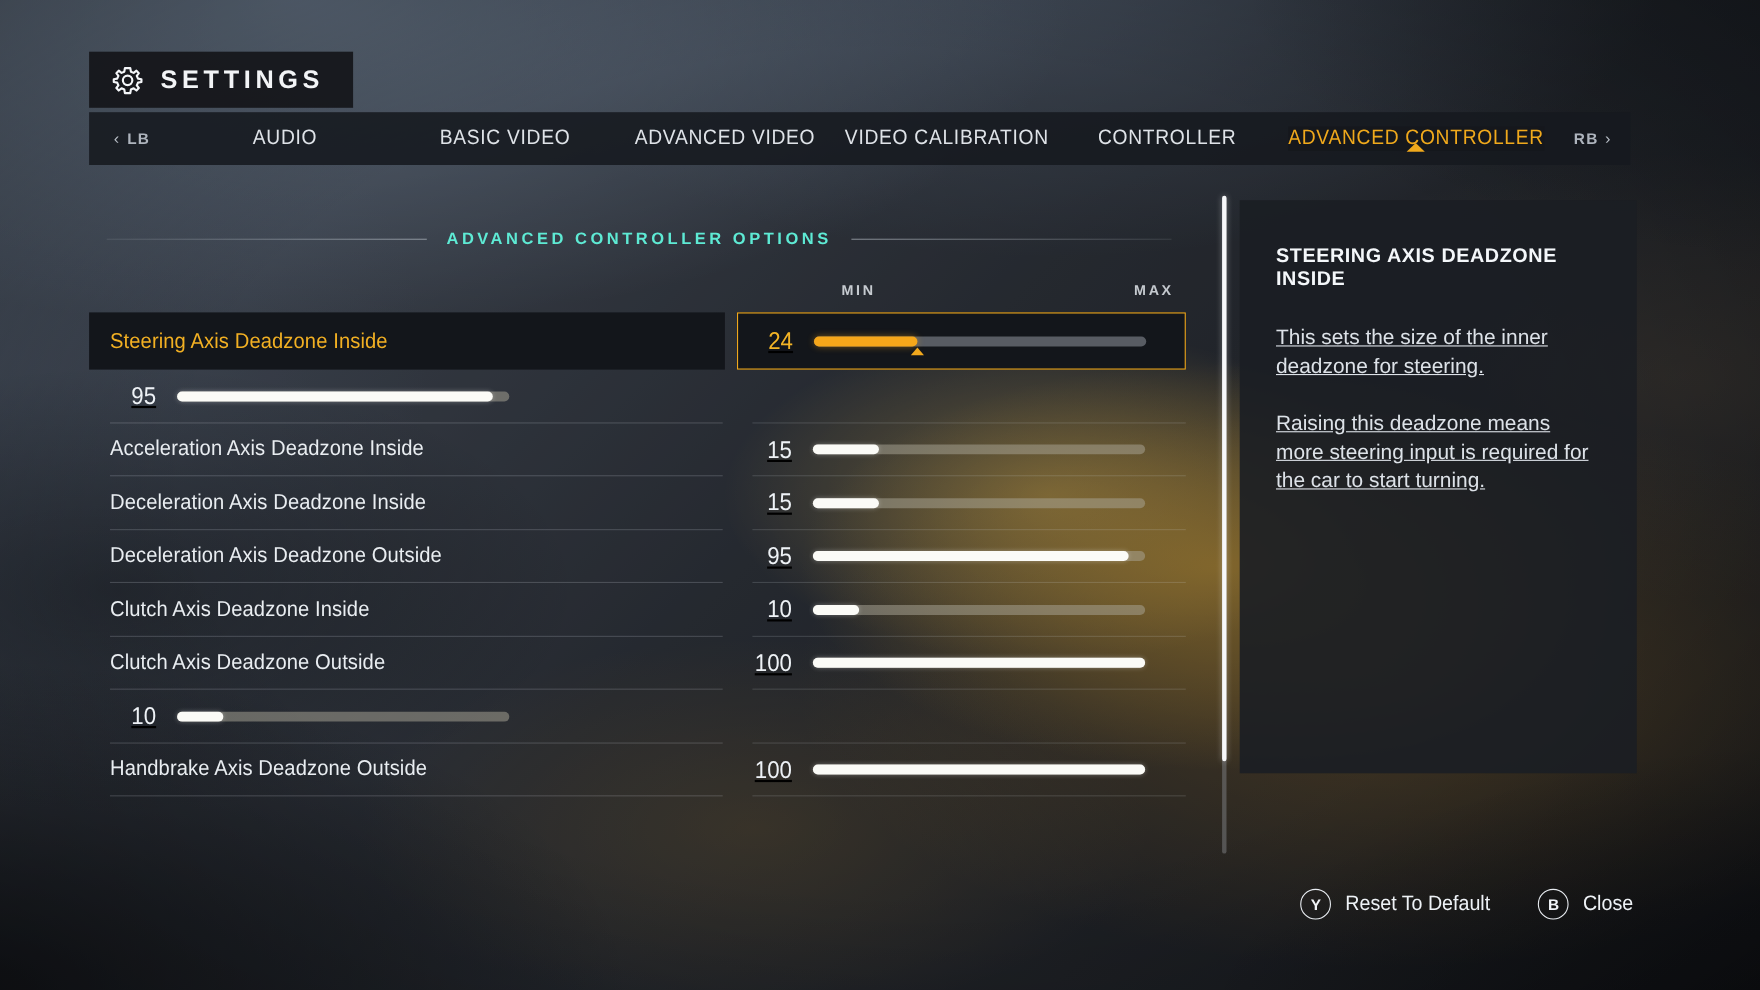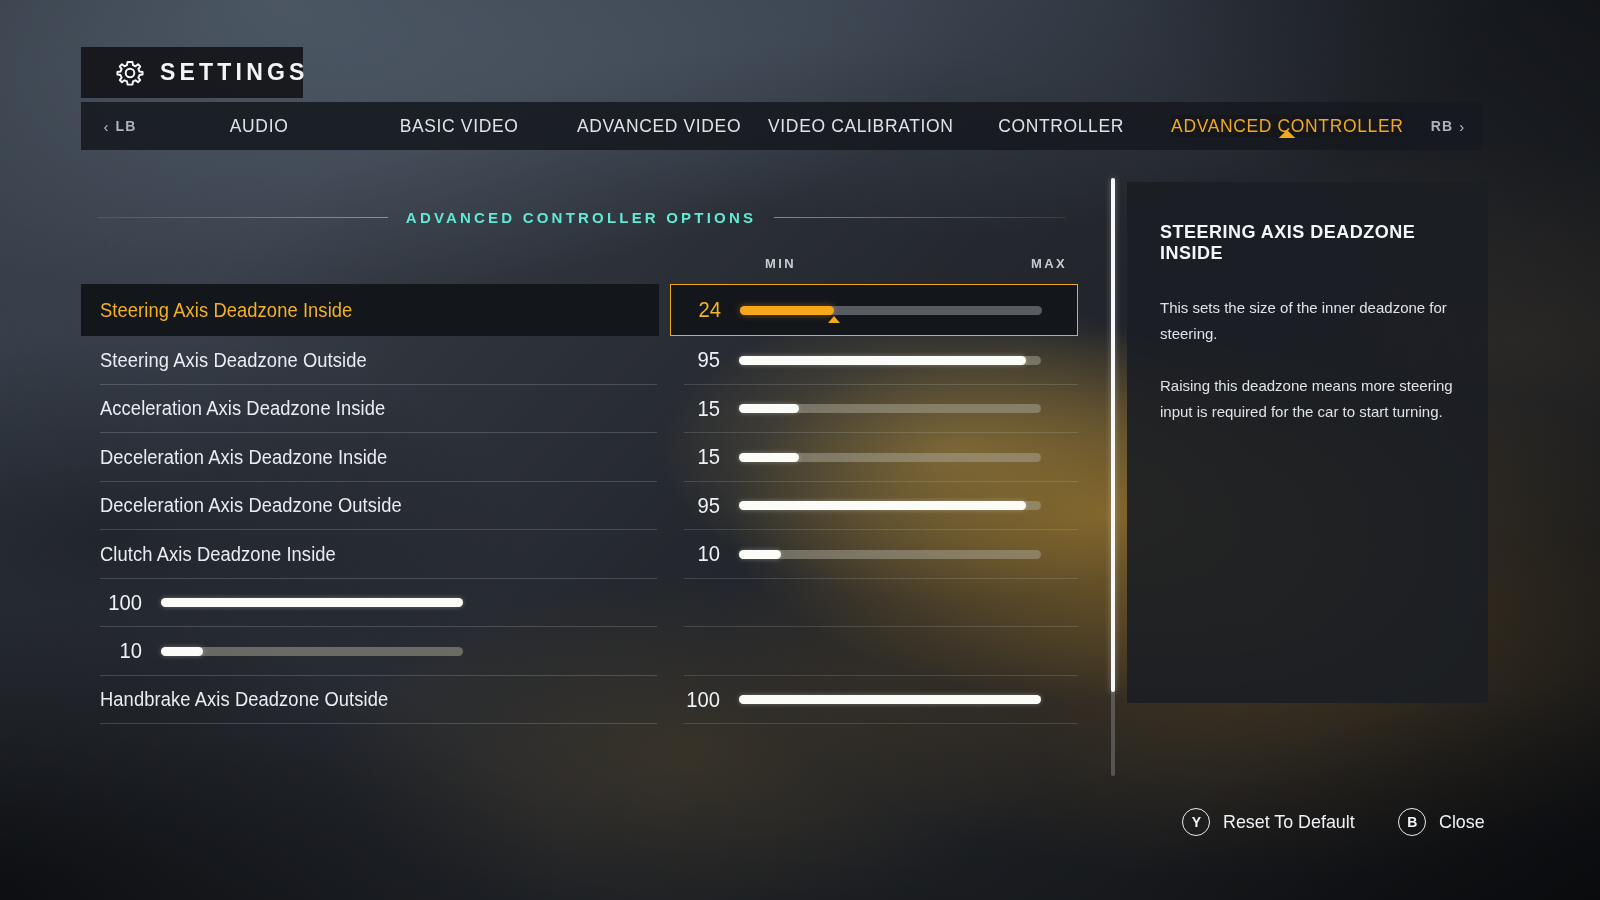--- a/index.html
+++ b/index.html
@@ -41,23 +41,23 @@
   }
   .bg-vig {
     background:radial-gradient(ellipse 78% 84% at 50% 48%, rgba(0,0,0,0) 42%, rgba(0,0,0,.52) 100%);
   }
   .bg-scrim { background:rgba(10,12,15,.30); }
 
   
   #root { position:absolute; inset:0; }
 
   .title-chip {
-    position:absolute; left:81px; top:47px; width:222px; height:51px;
+    position:absolute; left:81px; top:47px; width:240px; height:51px;
     background:rgba(20,22,26,.93);
-    display:flex; align-items:center; gap:15px; padding-left:34px;
+    display:flex; align-items:center; gap:15px; padding-left:20px;
   }
   .gear { width:30px; height:30px; flex:0 0 auto; display:block; }
   .title-text {
     color:#f2f4f6; font-size:23px; font-weight:bold; letter-spacing:4.2px;
   }
 
   
   .tabbar {
     position:absolute; left:81px; top:102px; width:1401px; height:48px;
     background:rgba(22,25,31,.88);
@@ -123,20 +123,21 @@
     padding-left:19px;
   }
   .row .namecell .nm {
     color:#e9edf1; font-size:19.5px; letter-spacing:.1px;
     font-family:"Liberation Sans Narrow","Liberation Sans",sans-serif;
     transform:scaleX(.94); transform-origin:left center;
   }
   .row .valcell {
     flex:1 1 auto; display:flex; align-items:center; gap:17px;
     padding-left:11px;
+    text-decoration:underline;
   }
   .row .val {
     width:52px; text-align:right; flex:0 0 auto;
     color:#eef2f6; font-size:22px;
     font-family:"Liberation Sans Narrow","Liberation Sans",sans-serif;
     transform:scaleX(.92);
   }
   .track {
     position:relative; flex:0 0 auto; width:302px; height:9px;
     background:rgba(168,164,150,.52); border-radius:5px;
@@ -192,23 +193,24 @@
     position:absolute; left:1127px; top:182px; width:361px; height:521px;
     background:rgba(27,30,36,.90);
     padding:40px 33px 0 33px;
   }
   .info h3 {
     color:#f4f7fa; font-size:18px; font-weight:bold; letter-spacing:.5px;
     font-family:"Liberation Sans Narrow","Liberation Sans",sans-serif;
     margin-bottom:31px;
   }
   .info p {
-    color:#dde2e8; font-size:15px; line-height:26px;
+    color:#dde2e8; font-size:19px; line-height:26px;
     font-family:"Liberation Sans Narrow","Liberation Sans",sans-serif;
     margin-bottom:26px;
+    text-decoration:underline;
   }
 
   
   .footer {
     position:absolute; right:112px; bottom:64px;
     display:flex; align-items:center; gap:35px;
   }
   .act { display:flex; align-items:center; gap:13px; }
   .act .btn {
     width:28px; height:28px; border-radius:50%;
@@ -302,23 +304,20 @@
         </div>
         <div class="valcell">
           <span class="val">24</span>
           <div class="track">
             <div class="fill" style="width: 31%;"></div>
             <div class="marker" style="left: 31%;"></div>
           </div>
         </div>
       </div>
       <div class="row">
-        <div class="namecell">
-          <span class="nm">Steering Axis Deadzone Outside</span>
-        </div>
         <div class="valcell">
           <span class="val">95</span>
           <div class="track">
             <div class="fill" style="width: 95%;"></div>
           </div>
         </div>
         <div class="rule-a"></div>
         <div class="rule-b"></div>
       </div>
       <div class="row">
@@ -367,20 +366,23 @@
         <div class="valcell">
           <span class="val">10</span>
           <div class="track">
             <div class="fill" style="width: 14%;"></div>
           </div>
         </div>
         <div class="rule-a"></div>
         <div class="rule-b"></div>
       </div>
       <div class="row">
+        <div class="namecell">
+          <span class="nm">Clutch Axis Deadzone Outside</span>
+        </div>
         <div class="valcell">
           <span class="val">100</span>
           <div class="track">
             <div class="fill" style="width: 100%;"></div>
           </div>
         </div>
         <div class="rule-a"></div>
         <div class="rule-b"></div>
       </div>
       <div class="row">

